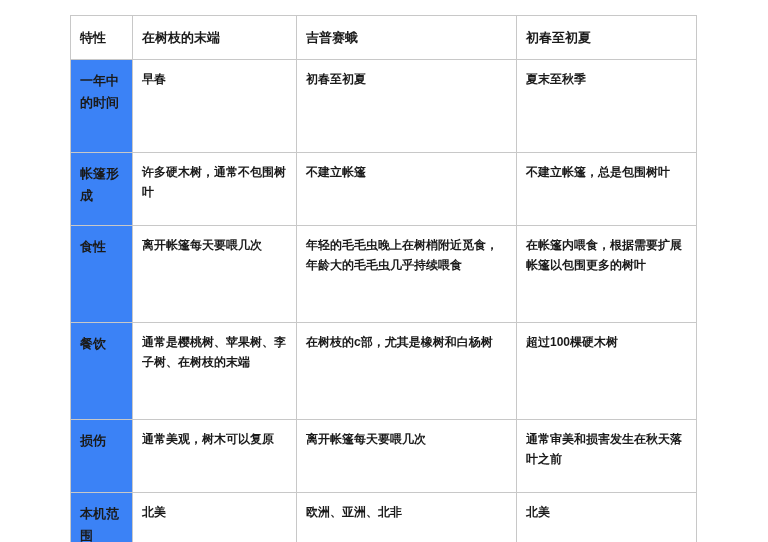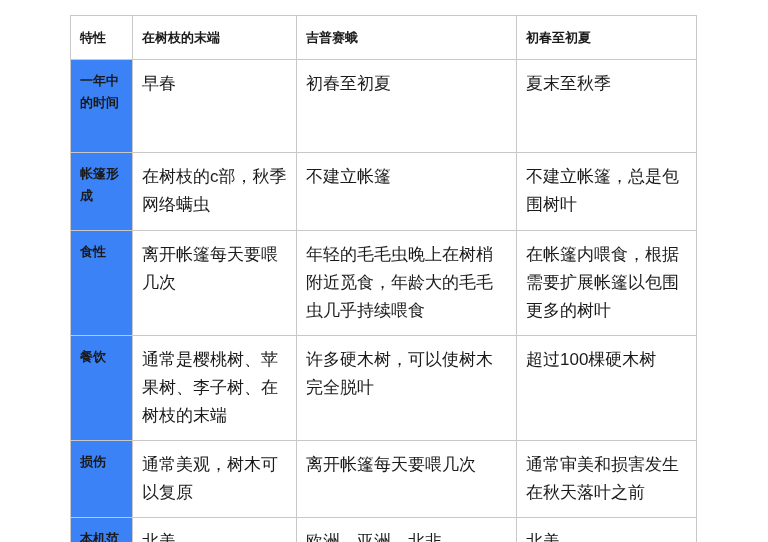--- a/index.html
+++ b/index.html
@@ -31,23 +31,23 @@
   }
   #comparison-table col.c0 { width: 62px; }
   #comparison-table col.c1 { width: 164px; }
   #comparison-table col.c2 { width: 220px; }
   #comparison-table col.c3 { width: 180px; }
   #comparison-table td,
   #comparison-table th {
     border: 1px solid #c8c8c8;
     vertical-align: top;
     padding: 10px 8px 10px 9px;
-    font-size: 17px;
+    font-size: 12px;
     line-height: 1.65;
-    font-weight: normal;
+    font-weight: bold;
     text-align: left;
   }
   #comparison-table thead th {
     font-weight: bold;
     font-size: 13px;
     padding-top: 11px;
     padding-bottom: 11px;
     background: #ffffff;
   }
   #comparison-table tbody th.rowhead {
@@ -83,34 +83,34 @@
     </thead>
     <tbody>
       <tr class="r-time">
         <th class="rowhead">一年中的时间</th>
         <td>早春</td>
         <td>初春至初夏</td>
         <td>夏末至秋季</td>
       </tr>
       <tr class="r-tent">
         <th class="rowhead">帐篷形成</th>
-        <td>在树枝的c部，秋季网络螨虫</td>
+        <td>许多硬木树，通常不包围树叶</td>
         <td>不建立帐篷</td>
         <td>不建立帐篷，总是包围树叶</td>
       </tr>
       <tr class="r-feed">
         <th class="rowhead">食性</th>
         <td>离开帐篷每天要喂几次</td>
         <td>年轻的毛毛虫晚上在树梢附近觅食，年龄大的毛毛虫几乎持续喂食</td>
         <td>在帐篷内喂食，根据需要扩展帐篷以包围更多的树叶</td>
       </tr>
       <tr class="r-diet">
         <th class="rowhead">餐饮</th>
         <td>通常是樱桃树、苹果树、李子树、在树枝的末端</td>
-        <td>许多硬木树，可以使树木完全脱叶</td>
+        <td>在树枝的c部，尤其是橡树和白杨树</td>
         <td>超过100棵硬木树</td>
       </tr>
       <tr class="r-dmg">
         <th class="rowhead">损伤</th>
         <td>通常美观，树木可以复原</td>
         <td>离开帐篷每天要喂几次</td>
         <td>通常审美和损害发生在秋天落叶之前</td>
       </tr>
       <tr class="r-range">
         <th class="rowhead">本机范围</th>

